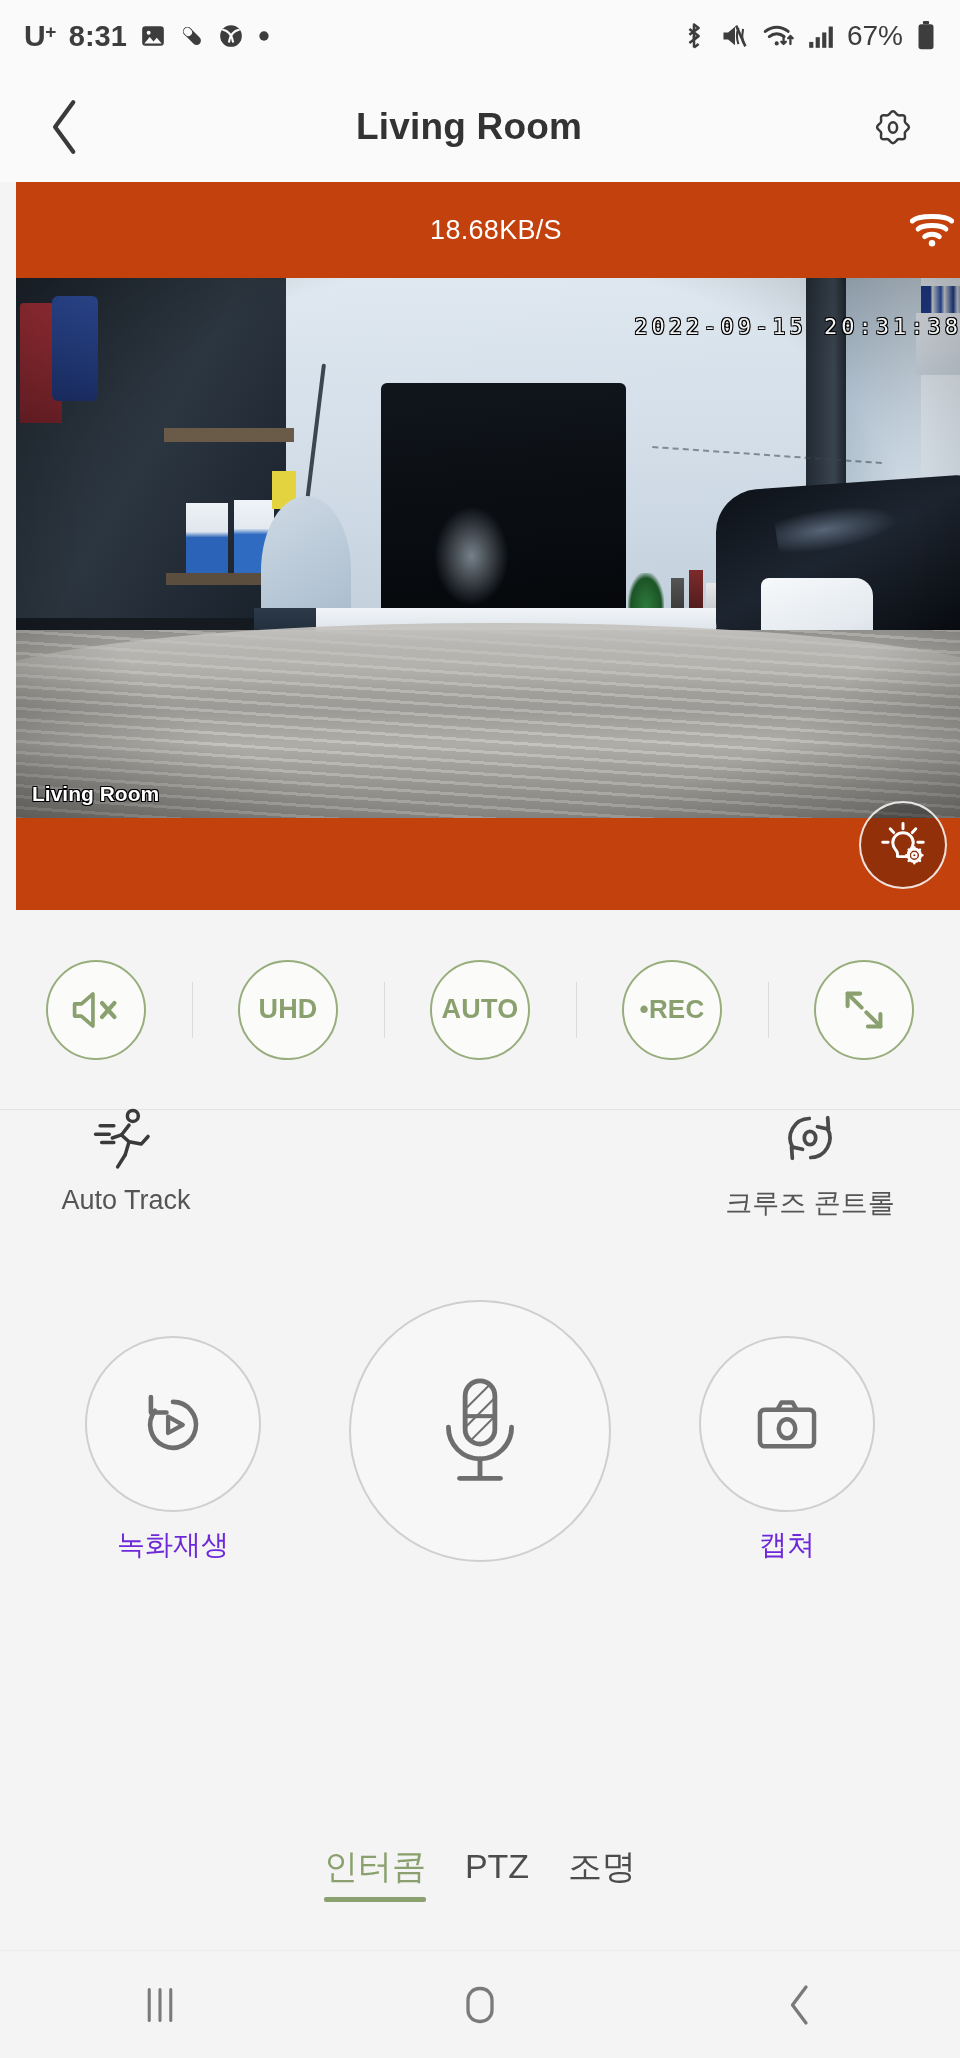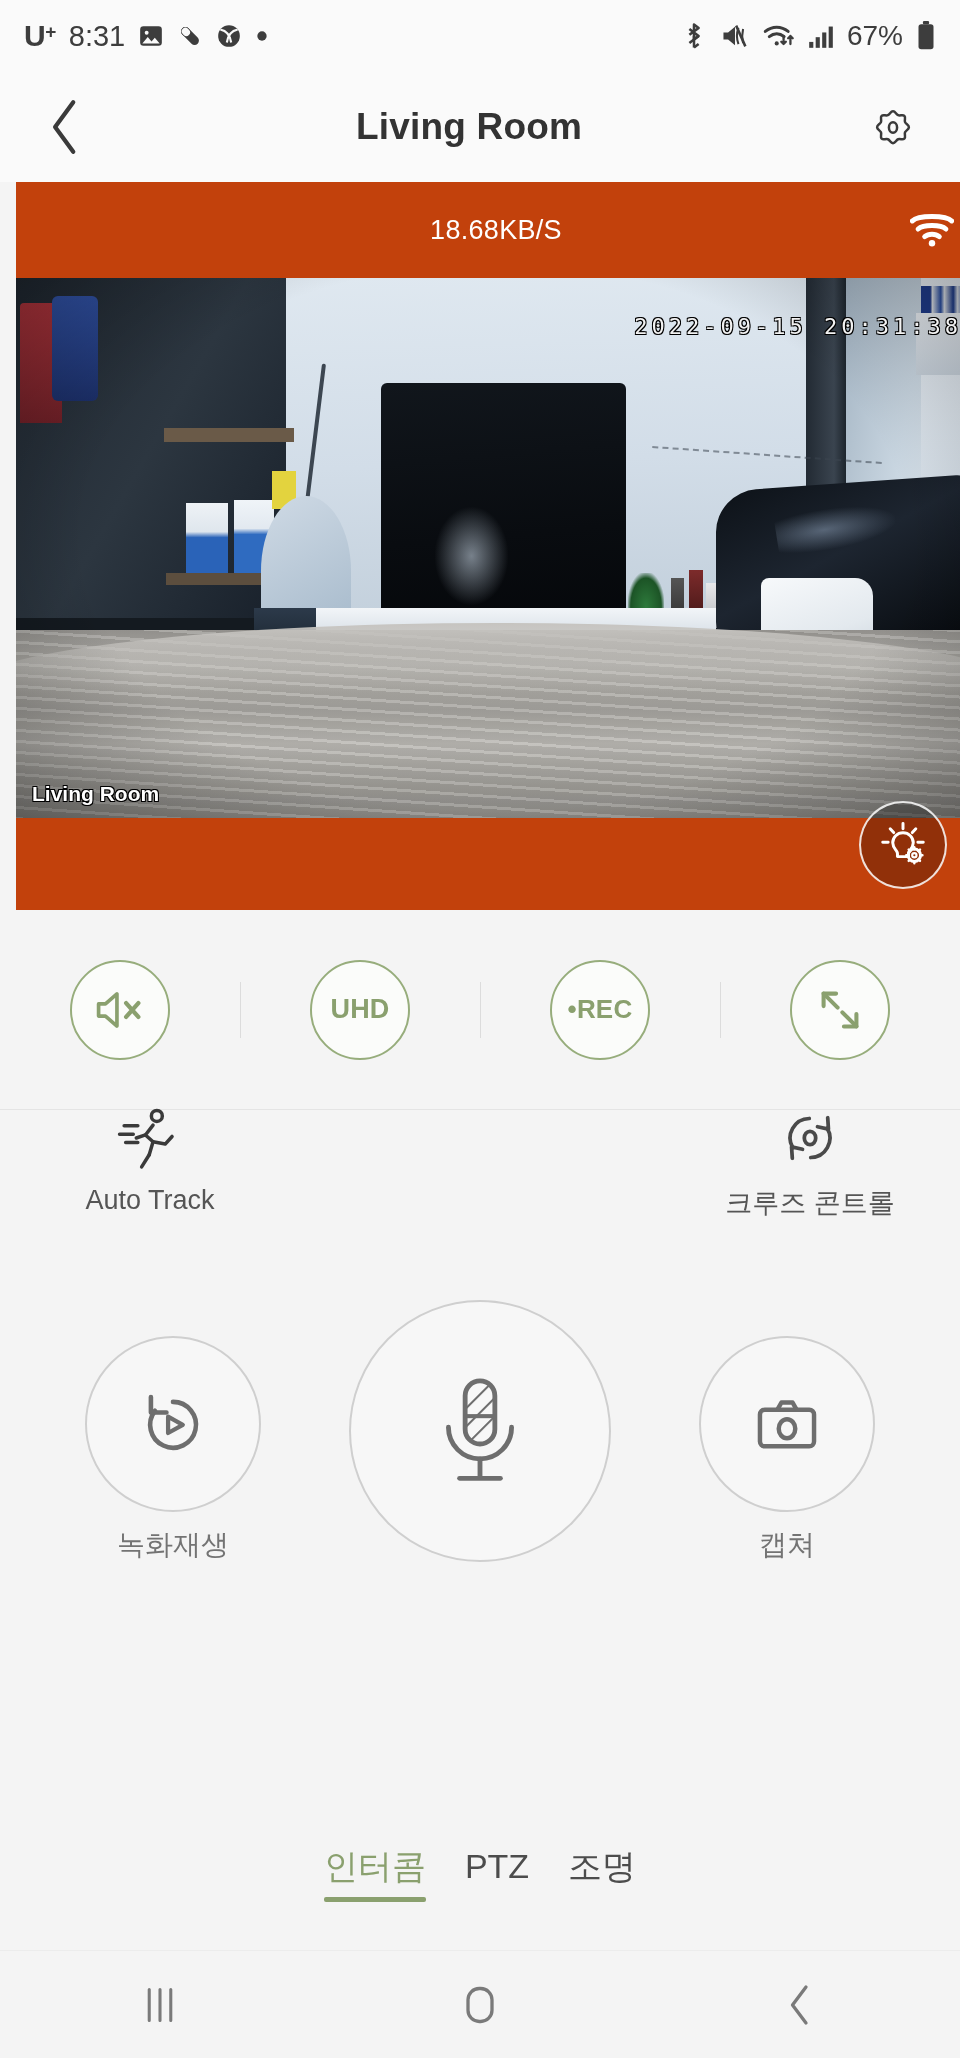--- a/index.html
+++ b/index.html
@@ -15,21 +15,21 @@
   
   .statusbar {
     position: absolute; top: 0; left: 0; width: 960px; height: 72px;
     background: #fafafa;
     display: flex; align-items: center; padding: 0 24px;
   }
   .sb-left { display: flex; align-items: center; gap: 13px; }
   .sb-right { display: flex; align-items: center; gap: 13px; margin-left: auto; }
   .carrier { font-size: 30px; font-weight: 700; color: #3d3d3d; letter-spacing: -0.5px; }
   .carrier sup { font-size: 19px; font-weight: 700; vertical-align: 38%; }
-  .sb-clock { font-size: 29px; font-weight: 400; color: #3d3d3d; letter-spacing: 0px; }
+  .sb-clock { font-size: 29px; font-weight: 700; color: #3d3d3d; letter-spacing: 0px; }
   .sb-ico { display: inline-flex; align-items: center; justify-content: center; }
   .sb-batt { font-size: 28px; font-weight: 400; color: #3d3d3d; }
 
   
   .header {
     position: absolute; top: 72px; left: 0; width: 960px; height: 110px;
     background: #fafafa; display: flex; align-items: center;
   }
   .hdr-back {
     width: 110px; height: 110px; display: flex; align-items: center; justify-content: center;
@@ -219,37 +219,37 @@
     width: 100px; height: 100px; border-radius: 50%;
     border: 2px solid #97ad7c; background: #fbfcfa;
     display: flex; align-items: center; justify-content: center;
     color: #8aa06e; font-size: 27px; font-weight: 700; letter-spacing: 0.2px;
   }
   .ctrl-btn.rec { font-size: 26px; }
 
   
   .feature-row {
     position: absolute; top: 1081px; left: 0; width: 960px; height: 175px;
-    display: flex; align-items: flex-start; padding: 18px 40px 0 40px;
+    display: flex; align-items: flex-start; padding: 18px 40px 0 16px;
   }
   .feature { display: flex; flex-direction: column; align-items: center; width: 220px; }
   .feature .f-ico { height: 78px; display: flex; align-items: center; justify-content: center; }
   .feature .f-lbl { margin-top: 8px; font-size: 27px; color: #555; }
   .feature.right { margin-left: auto; }
 
   
   .actions {
     position: absolute; top: 1300px; left: 0; width: 960px; height: 360px;
   }
   .act { position: absolute; display: flex; flex-direction: column; align-items: center; }
   .act-circle {
     border-radius: 50%; border: 2px solid #cfcfcf; background: #f7f7f7;
     display: flex; align-items: center; justify-content: center;
   }
-  .act-label { margin-top: 14px; font-size: 28px; color: #737373; }
+  .act-label { margin-top: 14px; font-size: 28px; color: #6d28d9; }
   #act-playback { left: 85px; top: 36px; }
   #act-playback .act-circle { width: 176px; height: 176px; }
   #act-capture { right: 85px; top: 36px; }
   #act-capture .act-circle { width: 176px; height: 176px; }
   #act-intercom { left: 50%; transform: translateX(-50%); top: 0px; }
   #act-intercom .act-circle { width: 262px; height: 262px; }
 
   
   .tabs {
     position: absolute; top: 1795px; left: 0; width: 960px; height: 155px;
@@ -438,20 +438,23 @@
           <path d="M3 11h4.5L15 4.5v21L7.5 19H3z" stroke="#8aa06e" stroke-width="2.4" fill="none" stroke-linejoin="round"></path>
           <path d="M21 10.5l8 9M29 10.5l-8 9" stroke="#8aa06e" stroke-width="2.8" stroke-linecap="round"></path>
         </svg>
       </div>
     </div>
 
     <div class="ctrl-cell">
       <div class="ctrl-btn">UHD</div>
     </div>
 
+    <div class="ctrl-cell">
+      <div class="ctrl-btn">AUTO</div>
+    </div>
 
     <div class="ctrl-cell">
       <div class="ctrl-btn rec">•REC</div>
     </div>
 
     <div class="ctrl-cell">
       <div class="ctrl-btn">
         <svg width="50" height="50" viewBox="0 0 32 32">
           <path d="M13.5 5.5H5.5V13.5" stroke="#8aa06e" stroke-width="2.6" fill="none" stroke-linecap="round" stroke-linejoin="round"></path>
           <path d="M5.5 5.5L14.5 14.5" stroke="#8aa06e" stroke-width="2.6" stroke-linecap="round"></path>

